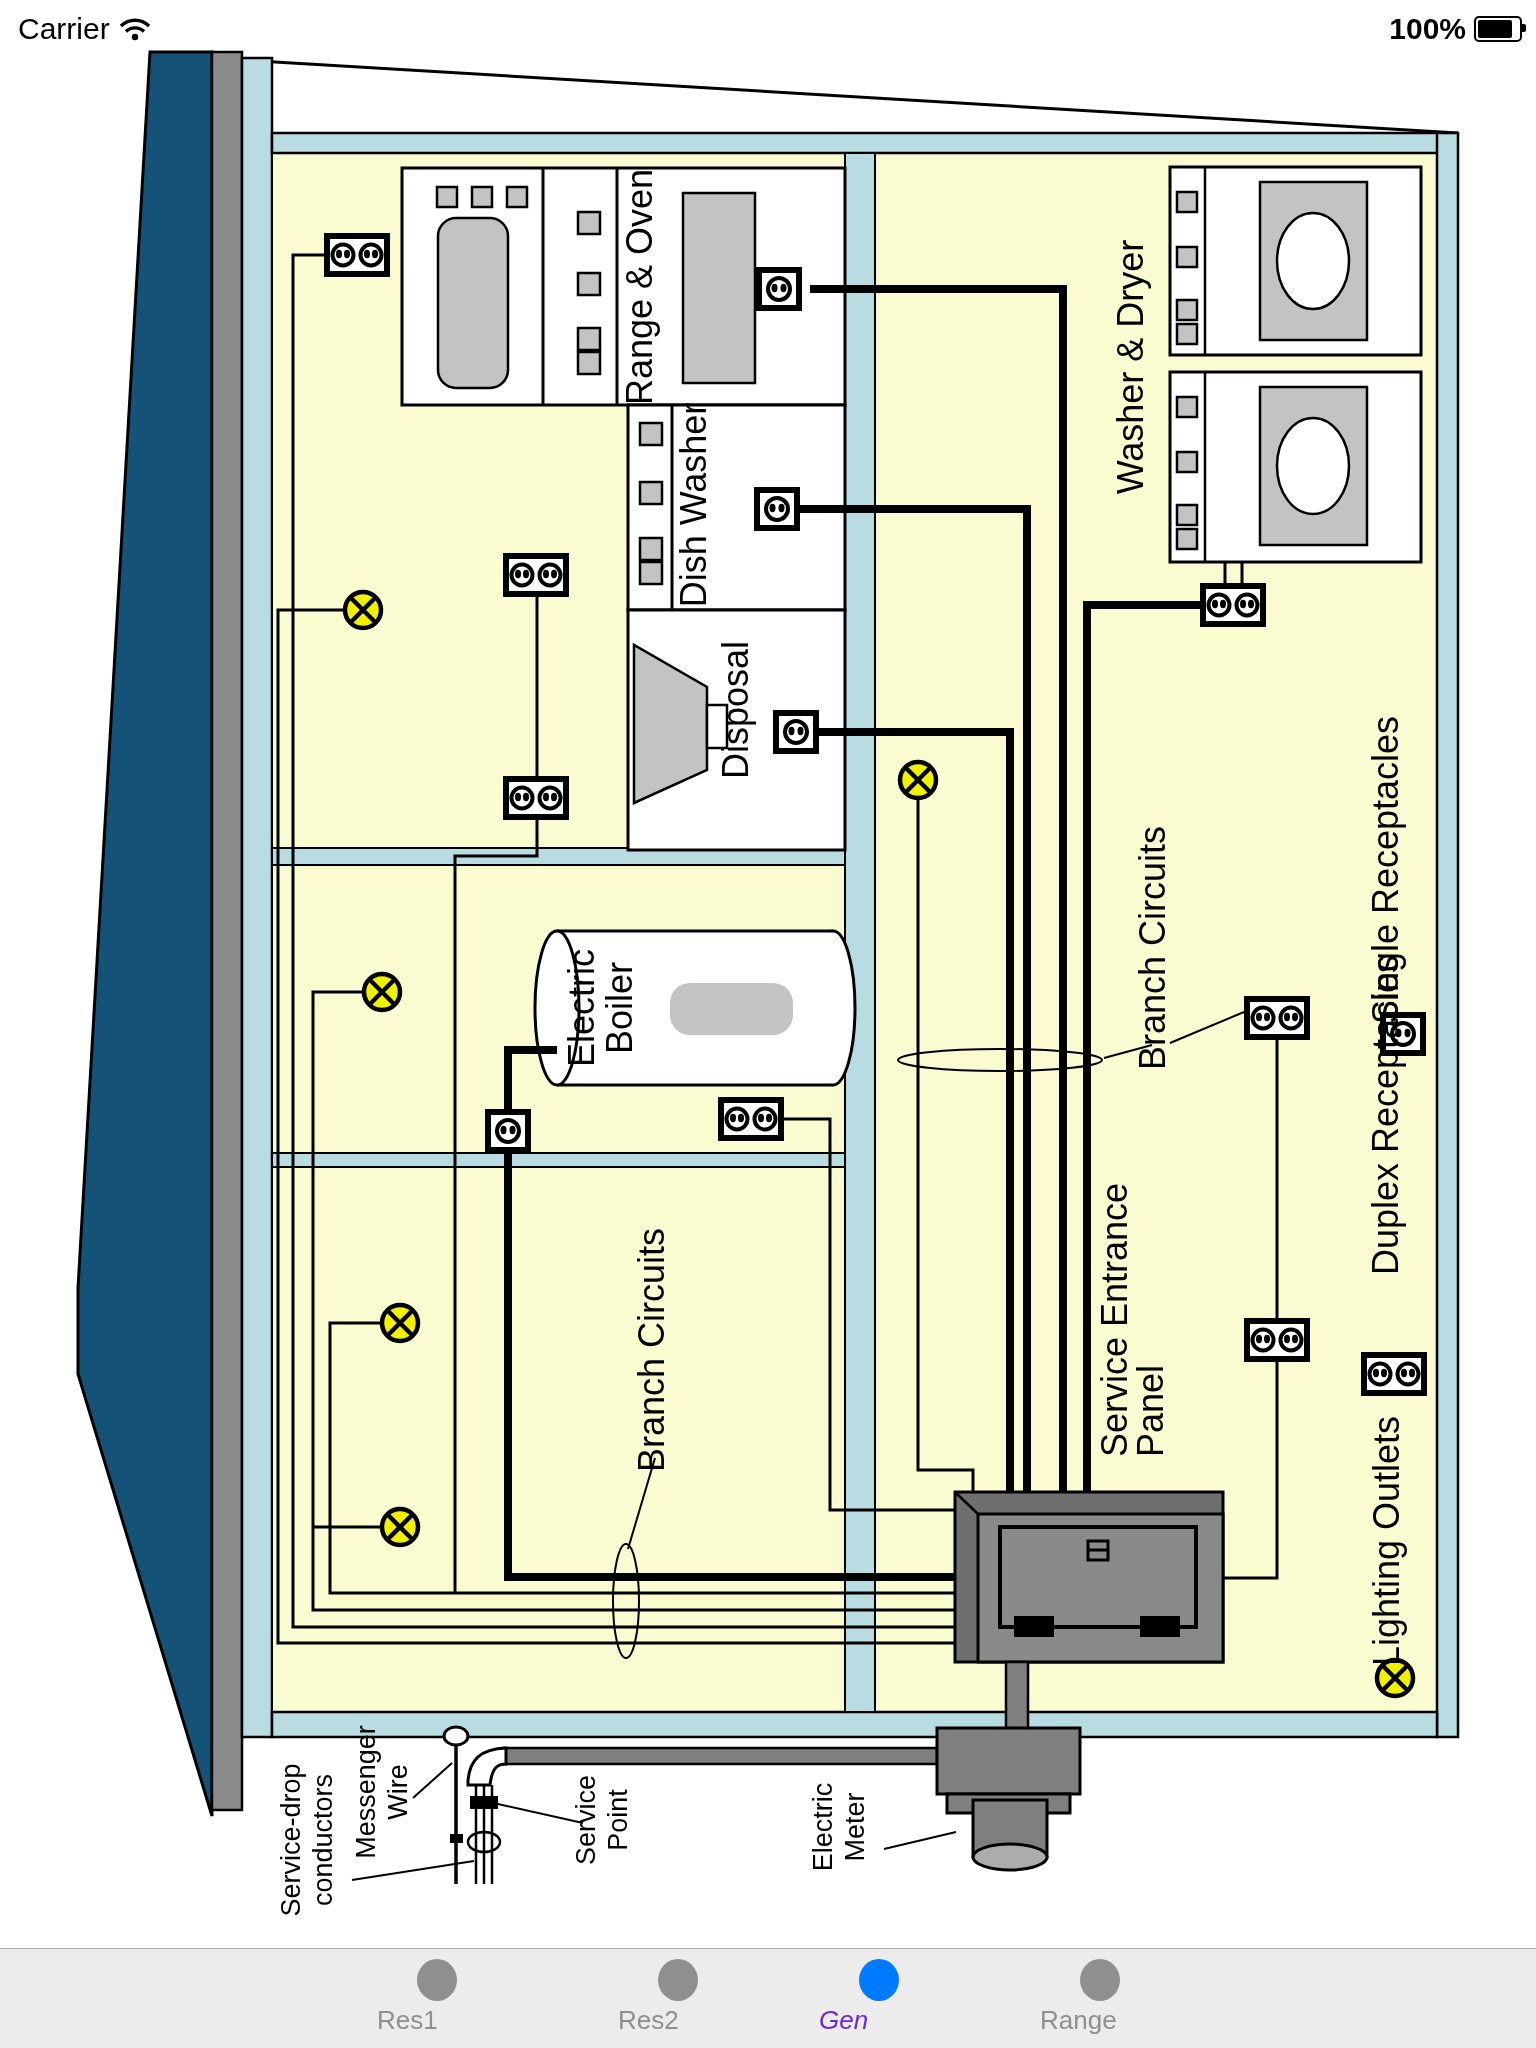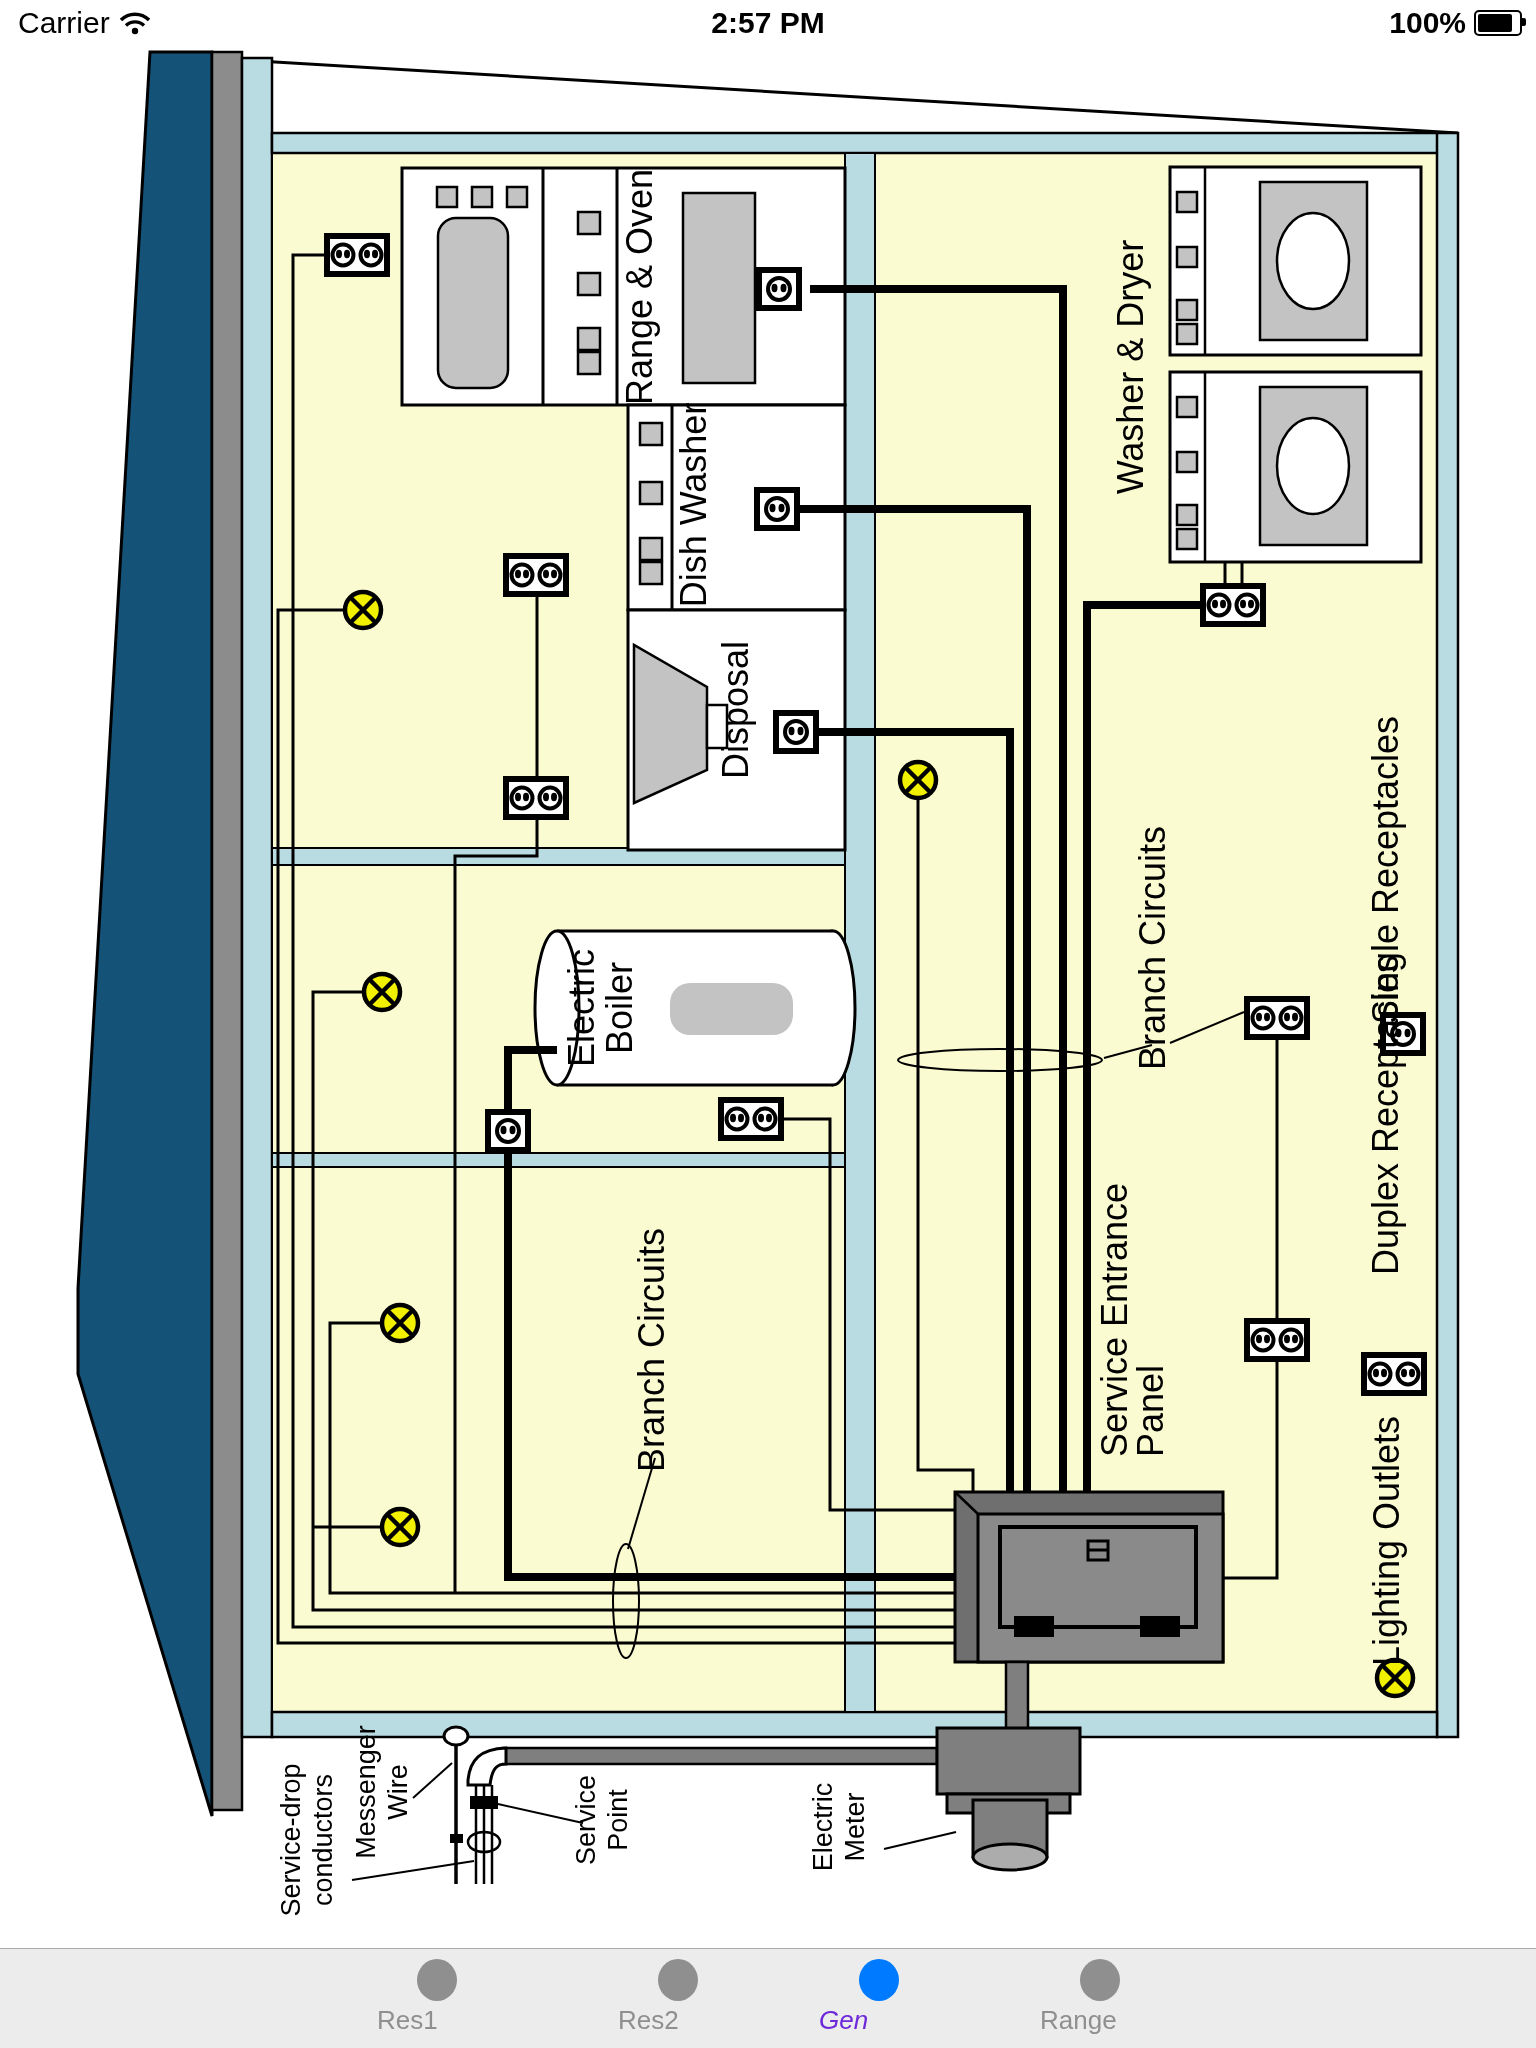--- a/index.html
+++ b/index.html
@@ -1,18 +1,18 @@
 <!DOCTYPE html>
 <html><head>
 <meta charset="utf-8">
 <style>
   html,body{margin:0;padding:0;background:#fff;}
   body{width:1536px;height:2048px;position:relative;font-family:"Liberation Sans",sans-serif;overflow:hidden;}
   
-  .statusbar{position:absolute;left:0;top:0;width:1536px;height:46px;display:flex;align-items:center;justify-content:space-between;background:#fff;color:#000;}
+  .statusbar{position:absolute;left:0;top:0;width:1536px;height:46px;display:flex;align-items:flex-end;justify-content:space-between;background:#fff;color:#000;}
   .sb-left{display:flex;align-items:center;gap:10px;margin-left:18px;font-size:30px;}
   .sb-center{position:absolute;left:0;right:0;text-align:center;font-size:30px;font-weight:600;}
   .sb-right{display:flex;align-items:center;gap:8px;margin-right:14px;font-size:30px;z-index:2;font-weight:bold;}
   .battery{width:44px;height:22px;border:2px solid #000;border-radius:5px;position:relative;}
   .battery .fill{position:absolute;left:2px;top:2px;bottom:2px;width:34px;background:#000;border-radius:2px;}
   .battery .nub{position:absolute;right:-6px;top:6px;width:4px;height:8px;background:#000;border-radius:0 2px 2px 0;}
   
   .tabbar{position:absolute;left:0;top:1948px;width:1536px;height:100px;background:#ececec;border-top:1px solid #ababab;}
   .tab{position:absolute;top:0;width:120px;height:100px;cursor:pointer;}
   .tab .dot{width:40px;height:42px;border-radius:50%;background:#8f8f8f;margin:10px auto 4px auto;}
@@ -30,21 +30,20 @@
 
 <div class="statusbar">
   <div class="sb-left">
     <span>Carrier</span>
     <svg width="30" height="24" viewBox="0 0 30 24">
       <path d="M1,9 A20,20 0 0,1 29,9" fill="none" stroke="#000" stroke-width="3.4"></path>
       <path d="M6,14.5 A13,13 0 0,1 24,14.5" fill="none" stroke="#000" stroke-width="3.4"></path>
       <circle cx="15" cy="20" r="3.2" fill="#000"></circle>
     </svg>
   </div>
-  <div class="sb-center">2:57 PM</div>
   <div class="sb-right">
     <span>100%</span>
     <span class="battery">
         <span class="fill"></span>
         <span class="nub"></span>
       </span>
   </div>
 </div>
 
 <div class="diagram">

